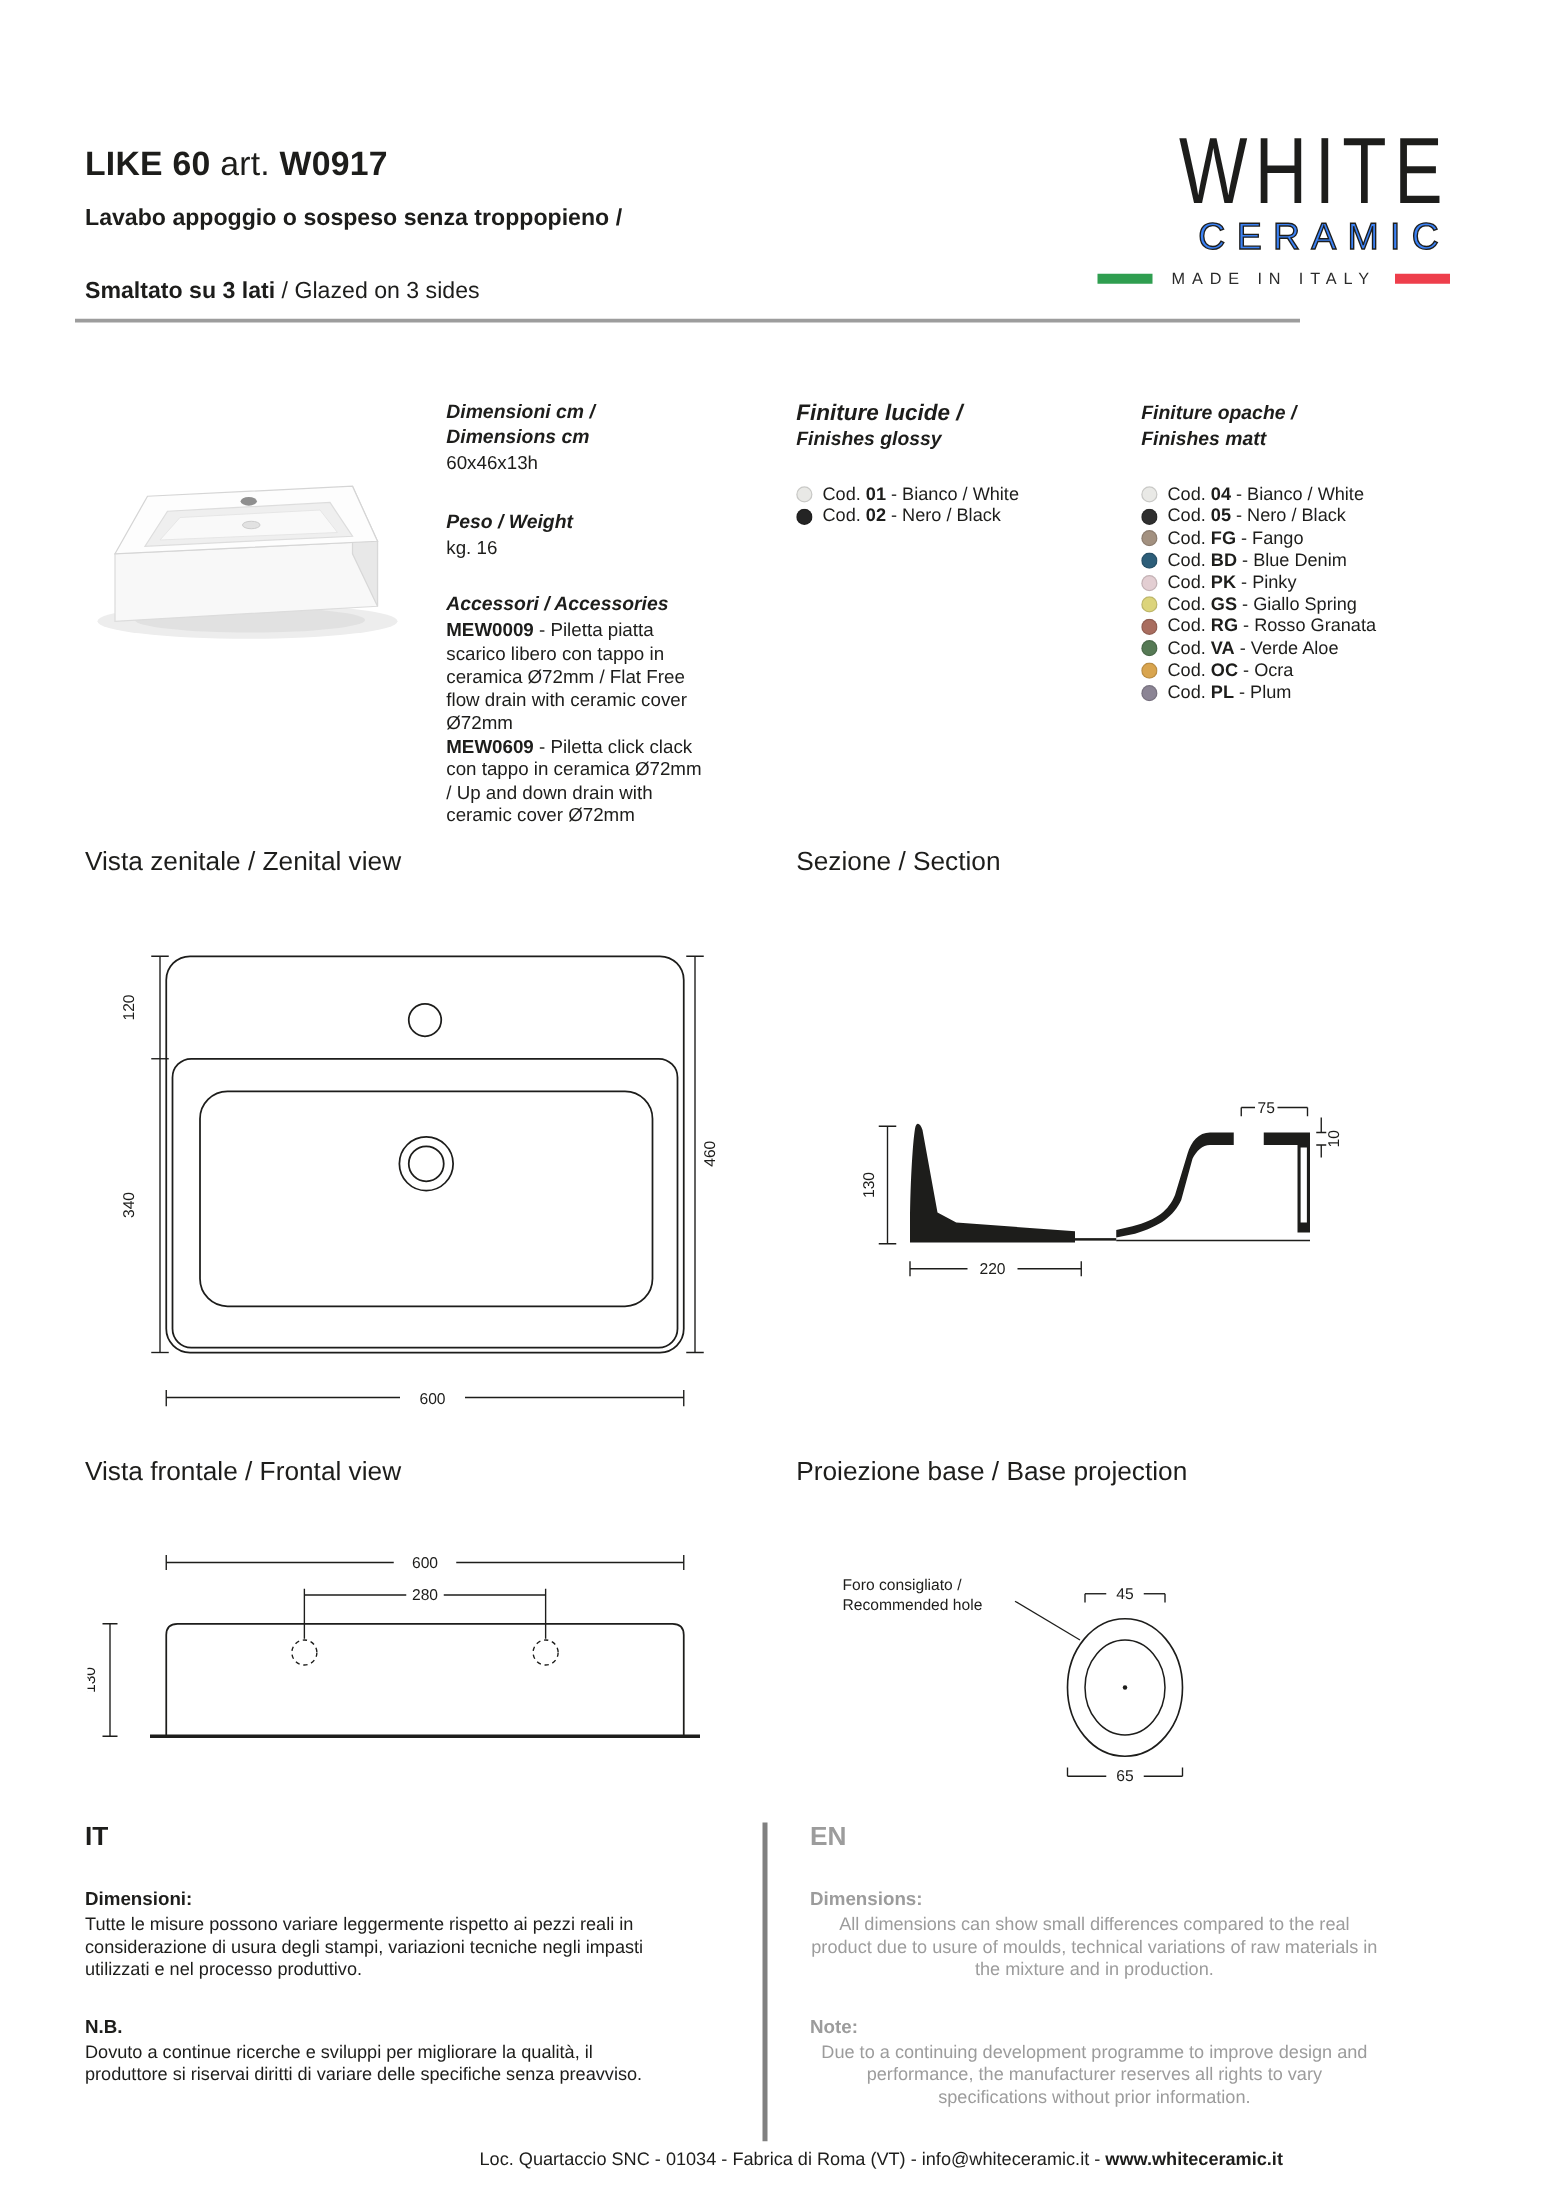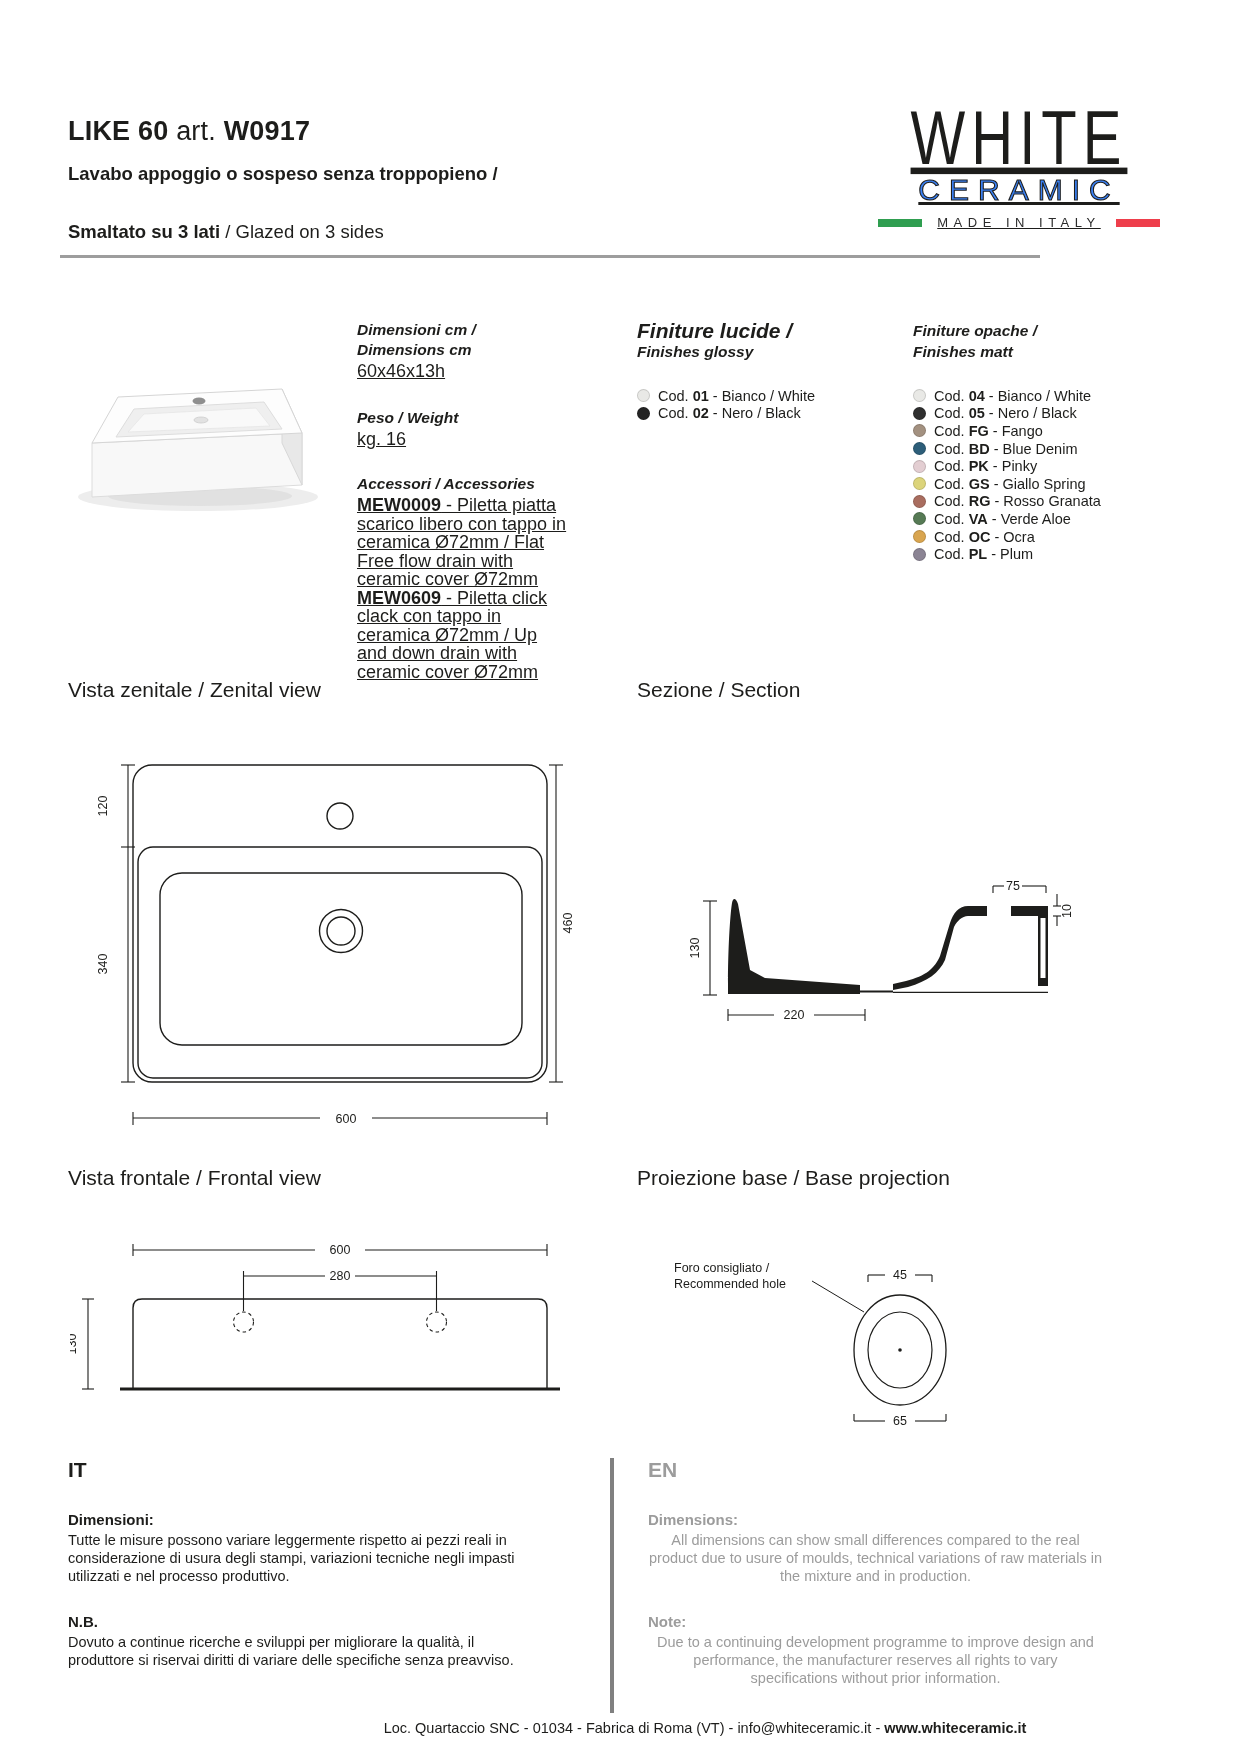--- a/index.html
+++ b/index.html
@@ -5,27 +5,27 @@
   html,body{margin:0;padding:0;background:#ffffff;}
   .page{position:relative;width:1241px;height:1754px;background:#fff;overflow:hidden;
         font-family:"Liberation Sans",sans-serif;color:#1d1d1b;margin-top:28px;}
   .abs{position:absolute;}
   .b{font-weight:bold;}
   .title{font-size:27px;font-weight:bold;letter-spacing:0.2px;}
   .title .mid{font-weight:normal;}
   .sub{font-size:18.5px;line-height:23px;}
   .rule{background:#9d9d9d;}
   .ititle{font-style:italic;font-weight:bold;font-size:15.5px;line-height:20px;}
-  .itxt{font-size:18px;line-height:18.5px;text-decoration:underline;}
+  .itxt{font-size:15px;line-height:18.5px;}
   .fin-list{margin-top:9px;}
   .fin-item{display:flex;align-items:center;gap:8px;height:17.6px;font-size:14.5px;}
   .swatch{width:13px;height:13px;border-radius:50%;flex:0 0 13px;border:1px solid rgba(0,0,0,0.14);box-sizing:border-box;}
   .dwg-title{font-size:21px;color:#1d1d1b;}
   svg text{font-family:"Liberation Sans",sans-serif;font-size:12.5px;fill:#1d1d1b;}
-  .logo{width:282px;text-align:center;text-decoration:underline;}
+  .logo{width:282px;text-align:right;}
   .logo-white{font-size:58px;line-height:58px;letter-spacing:6px;font-weight:400;
               transform:scaleY(1.30);transform-origin:top center;white-space:nowrap;}
   .logo-ceramic{font-size:30px;line-height:32px;letter-spacing:9px;color:#3b82f6;
               -webkit-text-stroke:1.1px #1d1d1b;margin-top:16px;white-space:nowrap;}
   .logo-tag{display:flex;align-items:center;justify-content:space-between;margin-top:9px;}
   .logo-tag .bar{width:44px;height:8px;}
   .logo-tag .tagtxt{font-size:13px;letter-spacing:5.5px;color:#2b2b2b;white-space:nowrap;}
   .notes-h{font-size:21px;font-weight:bold;}
   .ntitle{font-size:15px;font-weight:bold;}
   .ntxt{font-size:14.5px;line-height:18px;}
@@ -77,21 +77,21 @@
     <div class="ititle">Dimensions cm</div>
     <div class="itxt" style="margin-top:2px;">60x46x13h</div>
     <div class="ititle" style="margin-top:27px;">Peso / Weight</div>
     <div class="itxt" style="margin-top:2px;">kg. 16</div>
     <div class="ititle" style="margin-top:26px;">Accessori / Accessories</div>
     <div class="itxt" style="margin-top:2px;"><span class="b">MEW0009</span><span> - Piletta piatta scarico libero con tappo in ceramica Ø72mm / Flat Free flow drain with ceramic cover Ø72mm</span></div>
     <div class="itxt"><span class="b">MEW0609</span><span> - Piletta click clack con tappo in ceramica Ø72mm / Up and down drain with ceramic cover Ø72mm</span></div>
   </div>
 
   <div class="abs" style="left:637px;top:292px;width:240px;">
-    <div class="ititle" style="font-size:21px;line-height:21px;">Finiture lucide /</div>
+    <div class="ititle" style="font-size:18px;line-height:21px;">Finiture lucide /</div>
     <div class="ititle" style="font-size:15.5px;line-height:21px;">Finishes glossy</div>
     <div class="fin-list" style="margin-top:25px;">
       <div class="fin-item">
         <span class="swatch" style="background-color: rgb(233, 233, 230);"></span>
         <span><span>Cod. </span><span class="b">01</span><span> - Bianco / White</span></span>
       </div>
       <div class="fin-item">
         <span class="swatch" style="background-color: rgb(36, 36, 36);"></span>
         <span><span>Cod. </span><span class="b">02</span><span> - Nero / Black</span></span>
       </div>

